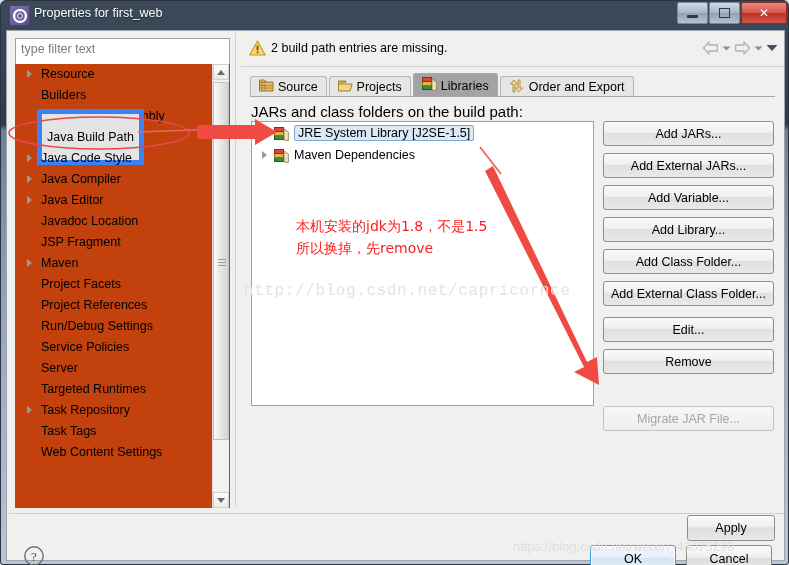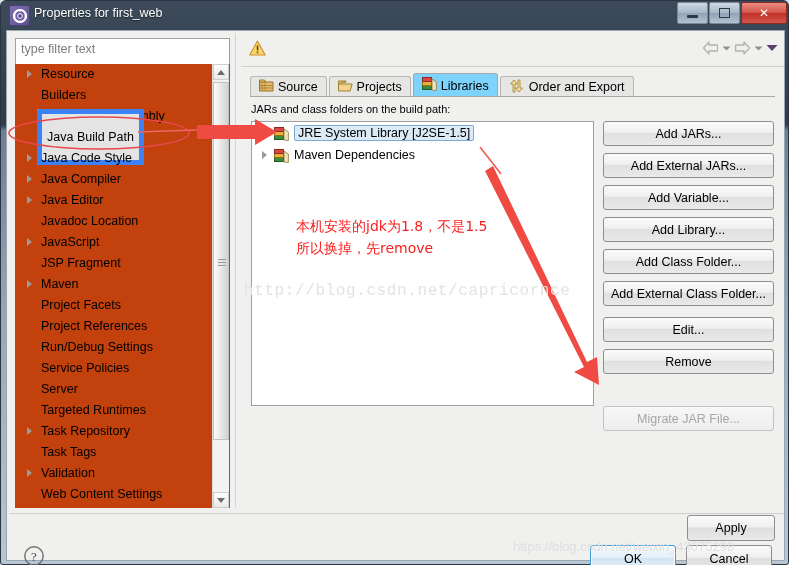--- a/index.html
+++ b/index.html
@@ -107,23 +107,23 @@
   .msgsep{position:absolute;left:0;top:35px;width:543px;height:1px;background:#d0d0d0;}
   
   .tabs{position:absolute;left:9px;top:42px;height:24px;display:flex;align-items:flex-end;}
   .tab{
     height:21px;box-sizing:border-box;
     display:flex;align-items:center;gap:4px;padding:0 8px;
     background:#e6e6e4;border:1px solid #b6b6b6;border-bottom:none;
     border-radius:3px 3px 0 0;font-size:12.5px;margin-right:2px;
     color:#000;
   }
-  .tab.active{background:#7dd3fc;height:24px;border-color:#a8a8a8;}
+  .tab.active{background:#a3a3a3;height:24px;border-color:#a8a8a8;}
   .tabline{position:absolute;left:9px;top:65px;width:525px;height:1px;background:#a8a8a8;}
-  .jarlabel{position:absolute;left:10px;top:72px;font-size:11px;}
+  .jarlabel{position:absolute;left:10px;top:72px;font-size:15px;}
   .jarlist{
     position:absolute;left:10px;top:90px;width:343px;height:285px;
     background:#fff;border:1px solid #a0a0a0;box-sizing:border-box;
     overflow:hidden;
   }
   .jar-row{position:relative;height:22px;line-height:22px;padding-left:42px;font-size:12.5px;white-space:nowrap;}
   .jar-row .arrow{position:absolute;left:10px;top:7px;width:0;height:0;border-left:5px solid #9b9b9b;border-top:4px solid transparent;border-bottom:4px solid transparent;}
   .jar-row .libicon{position:absolute;left:22px;top:4px;}
   .jar-row.sel .txt{background:#dbeaf7;border:1px solid #7aa9d6;padding:0 3px;border-radius:2px;}
   
@@ -217,32 +217,30 @@
 
     <div class="tree" id="tree">
         <div class="tree-item"><span class="arrow"></span><span class="lbl">Resource</span></div>
         <div class="tree-item"><span class="lbl">Builders</span></div>
         <div class="tree-item"><span class="lbl">Deployment Assembly</span></div>
         <div class="tree-item sel"><span class="lbl">Java Build Path</span></div>
         <div class="tree-item"><span class="arrow"></span><span class="lbl">Java Code Style</span></div>
         <div class="tree-item"><span class="arrow"></span><span class="lbl">Java Compiler</span></div>
         <div class="tree-item"><span class="arrow"></span><span class="lbl">Java Editor</span></div>
         <div class="tree-item"><span class="lbl">Javadoc Location</span></div>
-        <div class="tree-item"><span class="arrow"></span><span class="lbl">JavaScript</span></div>
         <div class="tree-item"><span class="lbl">JSP Fragment</span></div>
         <div class="tree-item"><span class="arrow"></span><span class="lbl">Maven</span></div>
         <div class="tree-item"><span class="lbl">Project Facets</span></div>
         <div class="tree-item"><span class="lbl">Project References</span></div>
         <div class="tree-item"><span class="lbl">Run/Debug Settings</span></div>
         <div class="tree-item"><span class="lbl">Service Policies</span></div>
         <div class="tree-item"><span class="lbl">Server</span></div>
         <div class="tree-item"><span class="lbl">Targeted Runtimes</span></div>
         <div class="tree-item"><span class="arrow"></span><span class="lbl">Task Repository</span></div>
         <div class="tree-item"><span class="lbl">Task Tags</span></div>
-        <div class="tree-item"><span class="arrow"></span><span class="lbl">Validation</span></div>
         <div class="tree-item"><span class="lbl">Web Content Settings</span></div>
         <div class="tree-item"></div>
       </div>
 
     <div class="tree-scroll">
       <div class="ts-up">
           <i></i>
         </div>
       <div class="ts-thumb">
         <div class="ts-grip">
@@ -261,20 +259,21 @@
     <div class="rpanel">
 
       <div class="msgbar">
         <div class="warn-icon">
           <svg width="17" height="16" viewBox="0 0 17 16">
             <path d="M8.5 1 L16.2 15 L0.8 15 Z" fill="#fcd667" stroke="#c9912b" stroke-width="1.1" stroke-linejoin="round"></path>
             <rect x="7.7" y="5.4" width="1.7" height="5" fill="#6d4d12"></rect>
             <rect x="7.7" y="11.5" width="1.7" height="1.7" fill="#6d4d12"></rect>
           </svg>
         </div>
+        <div class="msgtext">2 build path entries are missing.</div>
         <div class="navs">
           <span>
             <svg width="17" height="14" viewBox="0 0 17 14">
                 <path d="M7 1 L1.4 7 L7 13 L7 10 L15.4 10 L15.4 4 L7 4 Z" fill="none" stroke="#b3b3b3" stroke-width="1.3" stroke-linejoin="round"></path>
               </svg>
           </span>
           <span>
             <svg width="9" height="7" viewBox="0 0 9 7">
                 <path d="M0.5 1.5 L4.5 5.5 L8.5 1.5 Z" fill="#8e8e8e"></path>
               </svg>

